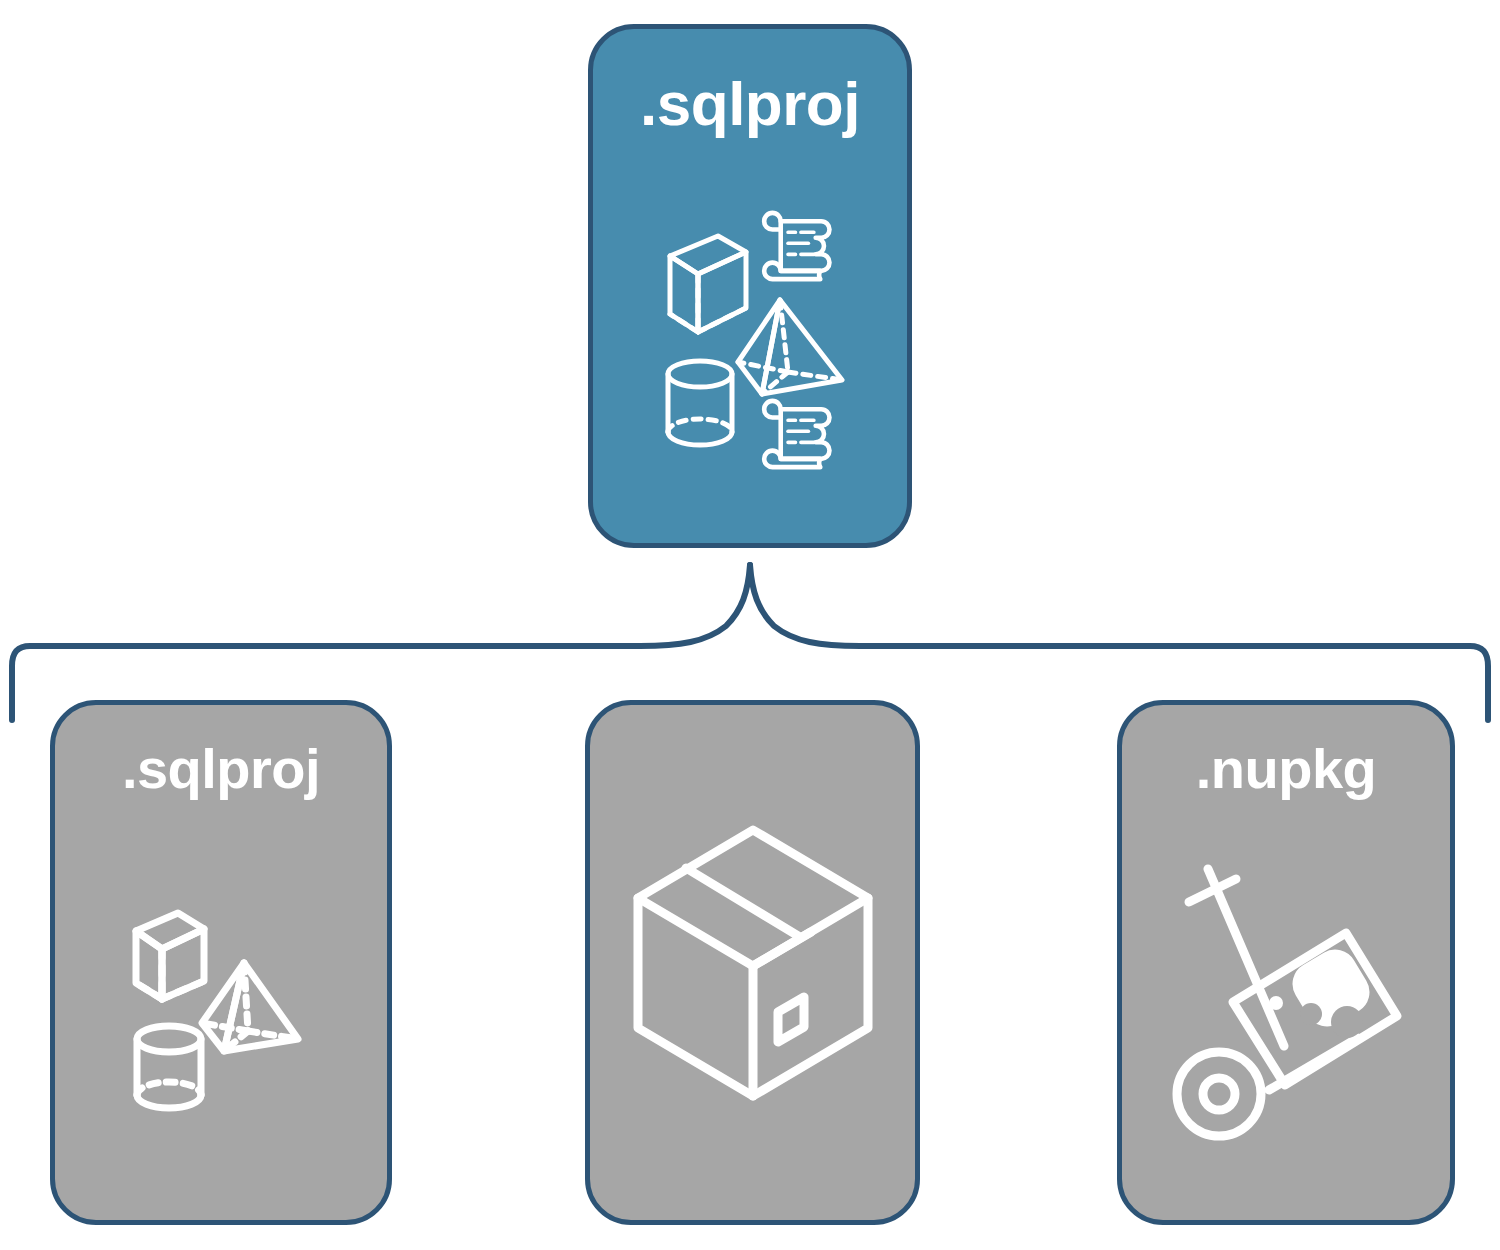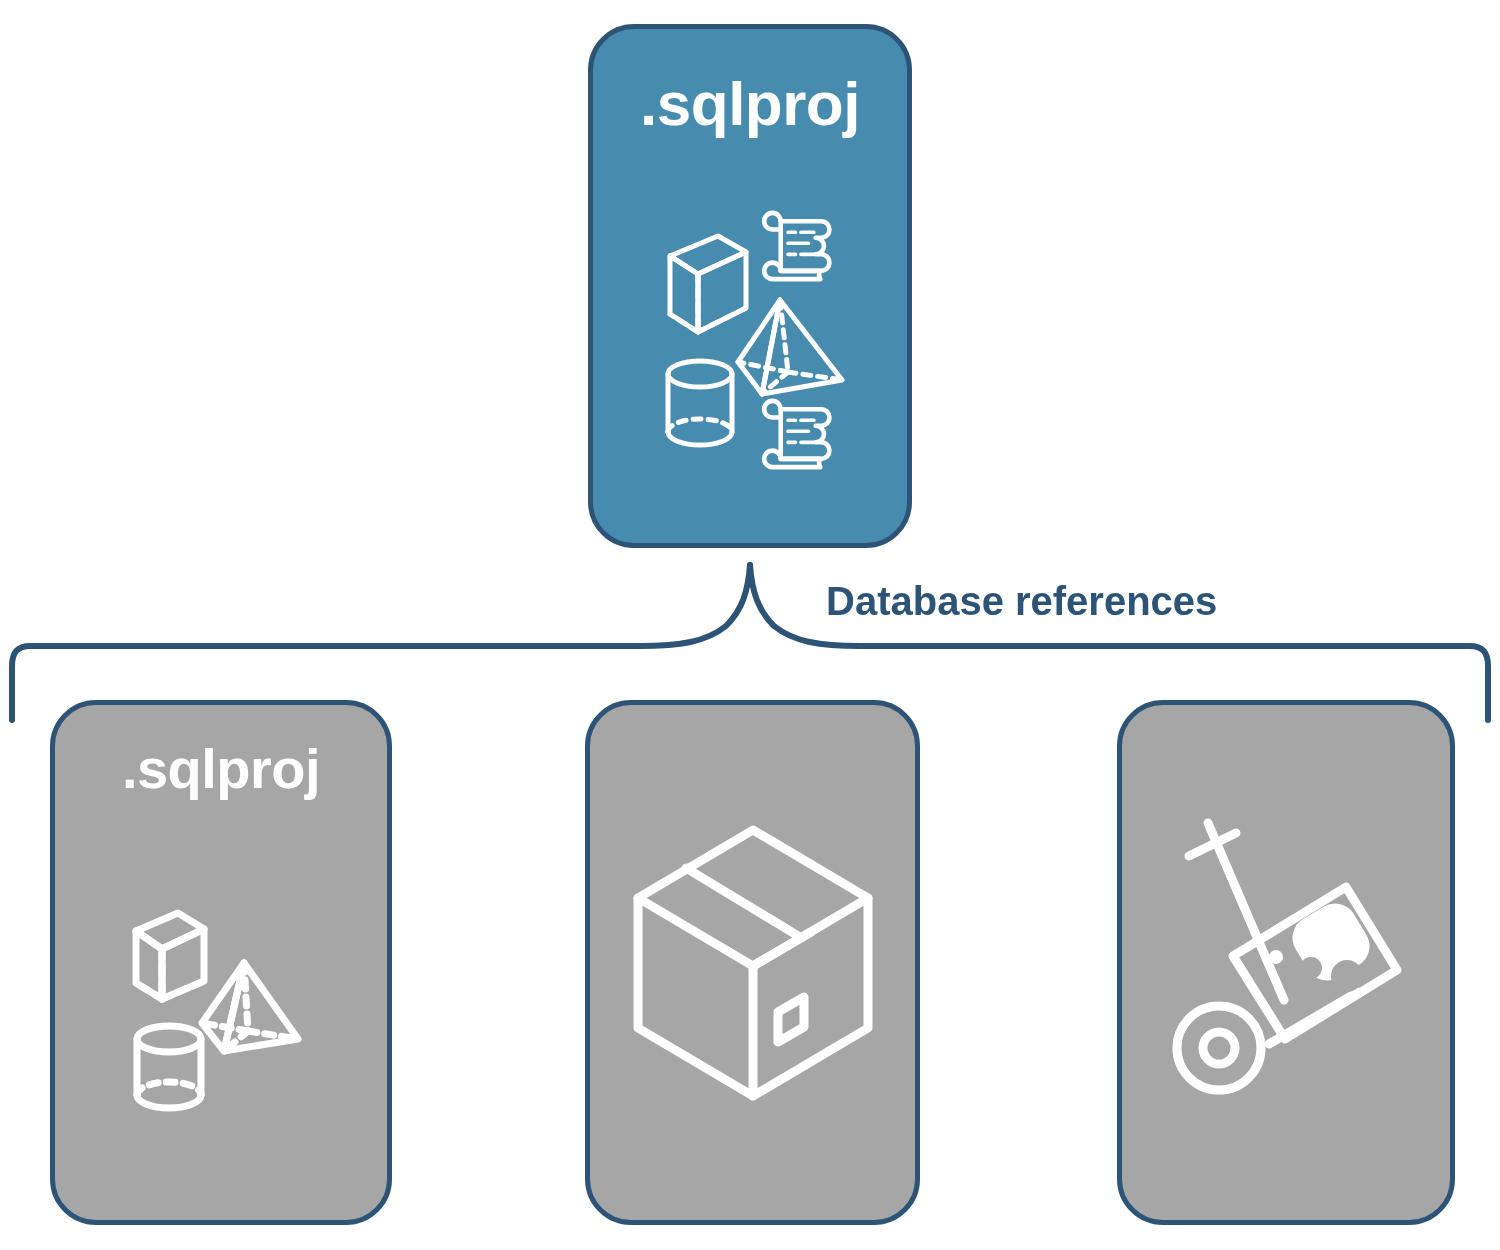--- a/index.html
+++ b/index.html
@@ -166,21 +166,20 @@
   </div>
 
   <svg id="bracket" viewBox="0 0 1500 200" fill="none" stroke="#2d5476" stroke-width="6" stroke-linecap="round">
 
     <path d="M750 25 C 748 52, 742 70, 726 86 C 706 102, 680 106, 640 106 L 30 106
              C 18 106, 12 112, 12 126 L 12 180"></path>
     <path d="M750 25 C 752 52, 758 70, 774 86 C 794 102, 820 106, 860 106 L 1470 106
              C 1482 106, 1488 112, 1488 126 L 1488 180"></path>
   </svg>
 
-  <div id="bracket-label">Database references</div>
 
   <div class="card secondary" id="card-sqlproj-bottom">
     <div class="card-title small">.sqlproj</div>
     <div class="card-art">
       <svg width="210" height="235" viewBox="0 0 210 235" fill="none" stroke="#ffffff" stroke-width="7" stroke-linecap="round" stroke-linejoin="round">
 
         <g>
           <path d="M20 40 L62 22 L88 38 L46 58 Z"></path>
           <path d="M20 40 L20 92 L46 108 L46 58 Z"></path>
           <path d="M46 58 L88 38 L88 90 L46 108 Z"></path>
@@ -219,20 +218,21 @@
 
         <path d="M58 48 L172 117"></path>
         <path d="M125 146 L183 112"></path>
 
         <path d="M150 192 L176 177 L176 207 L150 222 Z"></path>
       </svg>
     </div>
   </div>
 
   <div class="card secondary" id="card-nupkg">
+    <div class="card-title small">.nupkg</div>
     <div class="card-art">
       <svg width="250" height="290" viewBox="0 0 250 290" fill="none" stroke="#ffffff" stroke-width="9" stroke-linecap="round" stroke-linejoin="round">
 
         <g>
           <path d="M28 38 L75 15"></path>
           <path d="M47 5 L123 182"></path>
           <circle cx="58" cy="230" r="42"></circle>
           <circle cx="58" cy="230" r="16"></circle>
           <path d="M108 226 L197 174"></path>
         </g>

